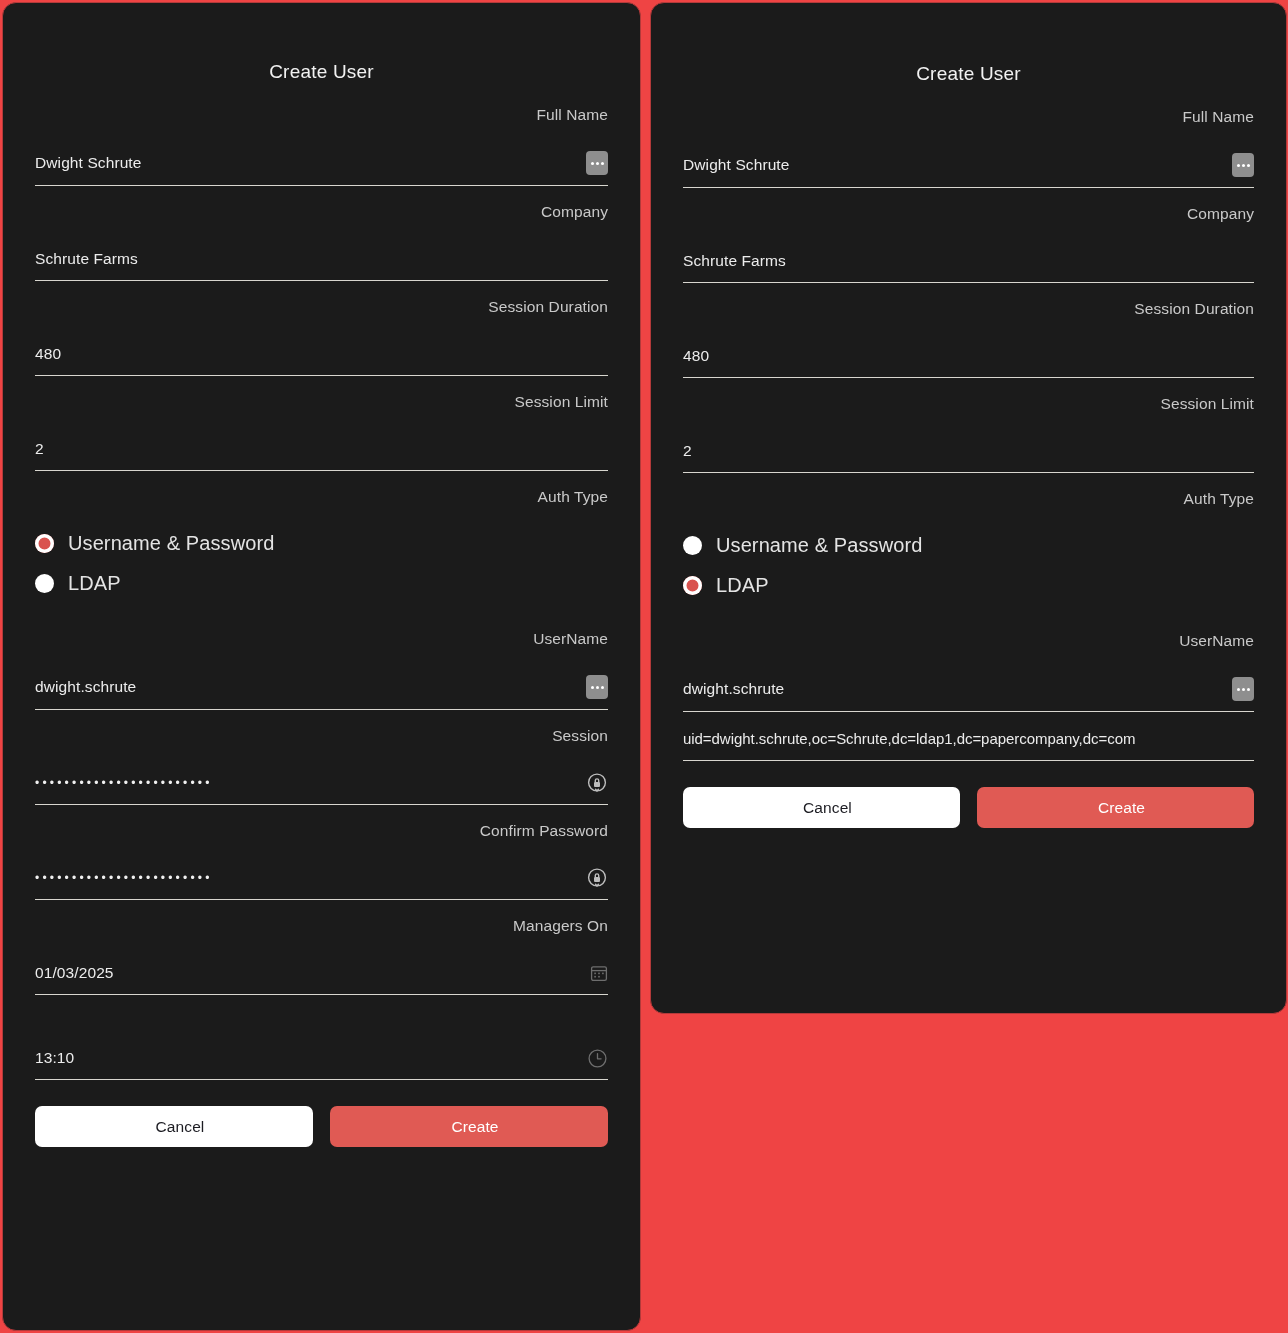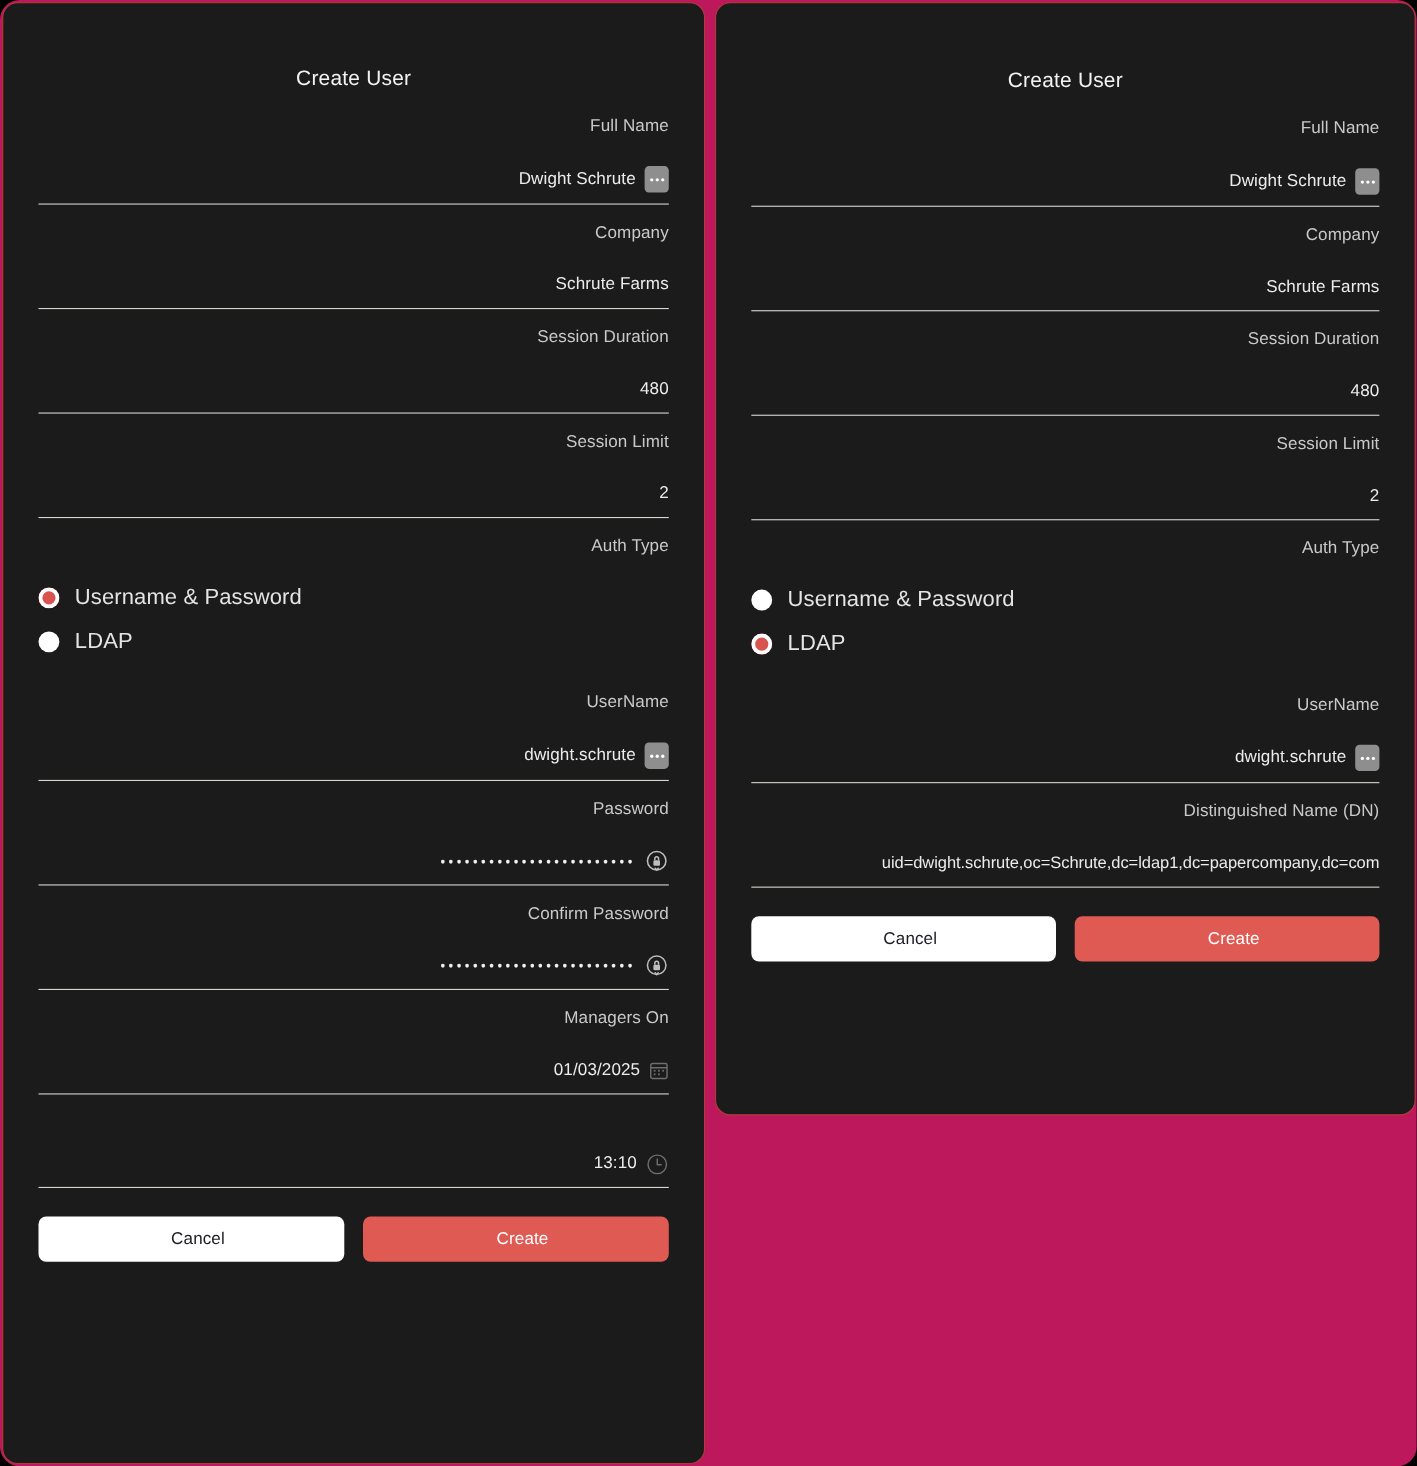--- a/index.html
+++ b/index.html
@@ -9,22 +9,21 @@
     height: 1333px;
     background: #000000;
     font-family: "Liberation Sans", sans-serif;
     overflow: hidden;
   }
 
   .screen {
     position: relative;
     width: 1288px;
     height: 1333px;
-    background: #be185d;
-    border-radius: 18px;
+    background: #ef4444;
   }
 
   
   .panel {
     position: absolute;
     background: #1b1b1b;
     border: 1px solid #b33a3a;
     border-radius: 14px;
     padding: 0 32px;
     overflow: hidden;
@@ -56,21 +55,20 @@
     text-align: right;
   }
 
   .field-row {
     position: relative;
     display: flex;
     align-items: center;
     border-bottom: 1px solid #d8d6cf;
     padding-bottom: 10px;
     min-height: 28px;
-    text-align: right;
   }
 
   .field-value {
     flex: 1 1 auto;
     color: #ececec;
     font-size: 15.5px;
     line-height: 22px;
     letter-spacing: .1px;
     white-space: nowrap;
     overflow: hidden;
@@ -244,21 +242,21 @@
           <span class="dots-btn">
               <i></i>
               <i></i>
               <i></i>
             </span>
         </div>
       </div>
     </div>
 
     <div class="field">
-      <div class="field-label">Password</div>
+      <div class="field-label">Session</div>
       <div class="field-row">
         <div class="field-value dots">••••••••••••••••••••••••</div>
         <div class="adorn">
           <svg class="icon-svg" width="22" height="22" viewBox="0 0 22 22" fill="none" stroke="#bdbdbd" stroke-width="1.4">
             <circle cx="11" cy="10.5" r="8.4"></circle>
             <path d="M9.6 17.3 L11 19 L12.4 17.3" stroke-linecap="round" stroke-linejoin="round"></path>
             <rect x="8" y="10.1" width="6" height="5" rx="1" fill="#bdbdbd" stroke="none"></rect>
             <path d="M9.3 10.1 V8.6 a1.7 1.7 0 0 1 3.4 0 V10.1"></path>
           </svg>
         </div>
@@ -383,21 +381,20 @@
           <span class="dots-btn">
               <i></i>
               <i></i>
               <i></i>
             </span>
         </div>
       </div>
     </div>
 
     <div class="field">
-      <div class="field-label">Distinguished Name (DN)</div>
       <div class="field-row">
         <div class="field-value dn">uid=dwight.schrute,oc=Schrute,dc=ldap1,dc=papercompany,dc=com</div>
       </div>
     </div>
 
     <div class="button-row">
       <button class="btn btn-cancel">Cancel</button>
       <button class="btn btn-create">Create</button>
     </div>
 

